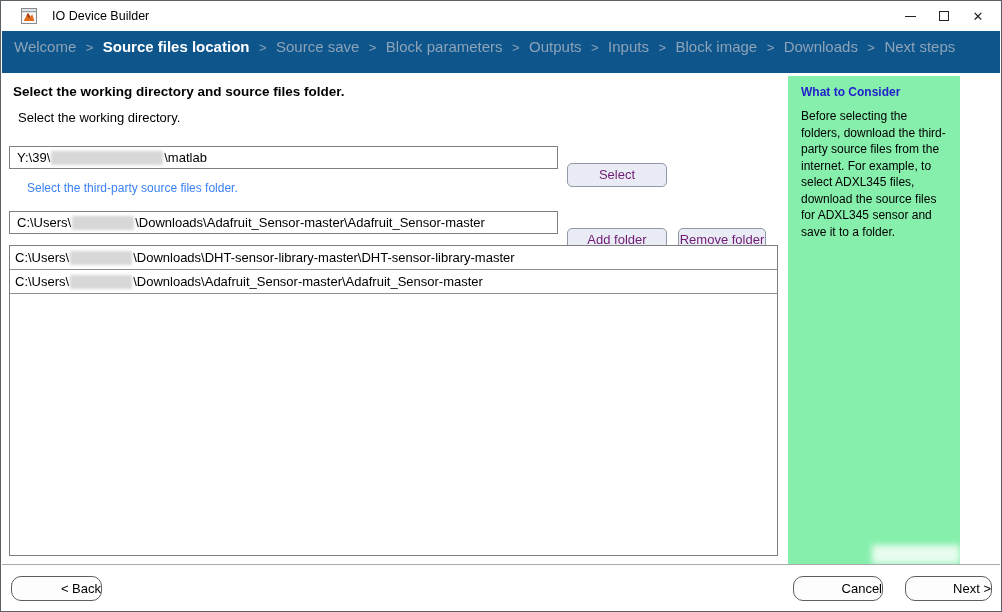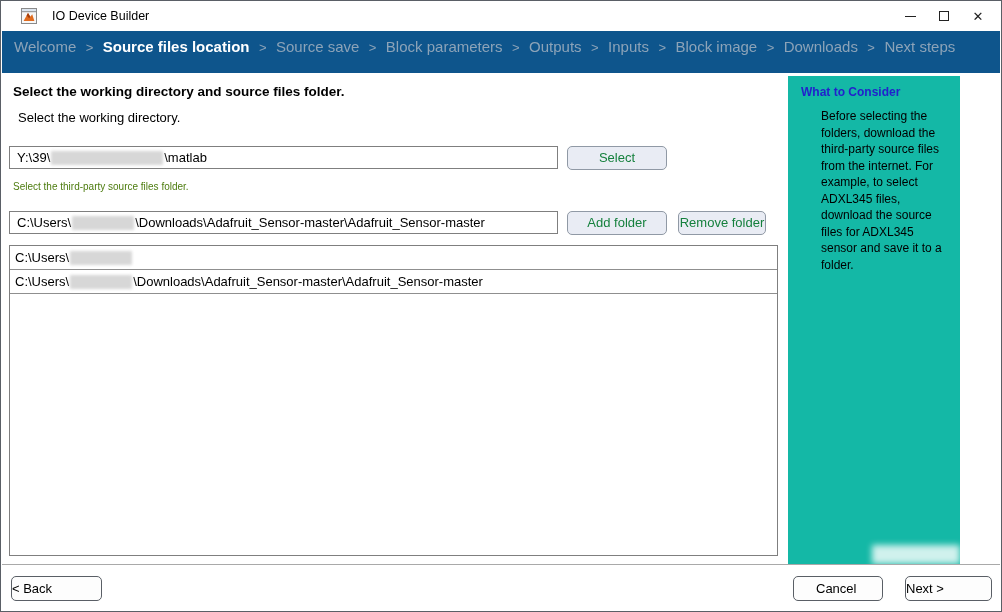--- a/index.html
+++ b/index.html
@@ -24,59 +24,59 @@
   .breadcrumb { position:absolute; left:1px; top:30px; right:1px; height:42px;
     background:#0e558c; padding:7px 0 0 12px; white-space:nowrap; }
   .crumb { font-size:15px; color:#8ca3b8; }
   .crumb.active { color:#ffffff; font-weight:bold; }
   .crumb-sep { font-size:13px; color:#8ca3b8; margin:0 5px; }
 
   
   .main { position:absolute; left:1px; top:72px; width:786px; bottom:47px; background:#fff; }
   .heading { position:absolute; left:11px; top:11px; font-size:13.5px; font-weight:bold; color:#000; }
   .label1 { position:absolute; left:16px; top:37px; font-size:13px; color:#000; }
-  .label2 { position:absolute; left:11px; top:108px; font-size:10px; color:#4d7c0f; }
+  .label2 { position:absolute; left:25px; top:108px; font-size:12px; color:#3b82f6; }
 
   .field { position:absolute; left:7px; width:549px; height:23px; background:#fff;
     border:1px solid #7f7f7f; font-size:13px; color:#000;
     display:flex; align-items:center; padding-left:7px; white-space:nowrap; overflow:hidden; }
   .field1 { top:73px; }
   .field2 { top:138px; }
 
   .redact { display:inline-block; height:14px; background:#d7d7d7;
     filter:blur(1.6px); border-radius:1px; vertical-align:middle; margin:0 1px; }
   .redact.w-long { width:112px; }
   .redact.w-user { width:62px; }
 
-  .btn { font-size:13px; color:#15803d; text-align:center;
+  .btn { font-size:13px; color:#701a75; text-align:center;
     background:#e9ecf4; border:1px solid #9099a5; border-radius:5px;
-    height:24px; line-height:22px; cursor:default; }
+    height:24px; line-height:22px; cursor:default;margin-top:17px; }
   .select-btn   { position:absolute; left:565px; top:73px;  width:100px; }
   .add-btn      { position:absolute; left:565px; top:138px; width:100px; }
   .remove-btn   { position:absolute; left:676px; top:138px; width:88px; }
 
   .folder-list { position:absolute; left:7px; top:172px; width:769px; height:311px;
     background:#fff; border:1px solid #7f7f7f; }
   .folder-row { height:24px; border-bottom:1px solid #8f8f8f; font-size:13px; color:#000;
     display:flex; align-items:center; padding-left:5px; white-space:nowrap; overflow:hidden; }
 
   
   .sidebar { position:absolute; left:787px; top:75px; width:172px; height:488px;
-    background:#14b8a6; padding:9px 11px 0 13px; }
+    background:#86efac; padding:9px 11px 0 13px; }
   .sidebar-title { font-size:12px; font-weight:bold; color:#2222cc; margin-bottom:9px; }
-  .sidebar-body { font-size:12px; color:#000; line-height:16.5px;margin-left:20px; }
+  .sidebar-body { font-size:12px; color:#000; line-height:16.5px; }
   .sidebar-blur { position:absolute; left:84px; bottom:0; right:0; height:19px;
     background:rgba(255,255,255,0.8); filter:blur(3px); }
 
   
   .footer { position:absolute; left:1px; right:1px; bottom:1px; height:46px;
     background:#fff; border-top:1px solid #a9a9a9; }
   .footer-btn { position:absolute; top:11px; height:25px; background:#fdfdfd;
-    border:1px solid #5a5f66; border-radius:5px; font-size:13px; color:#000;
-    text-align:left; line-height:23px; cursor:default; }
+    border:1px solid #5a5f66; border-radius:10px; font-size:13px; color:#000;
+    text-align:right; line-height:23px; cursor:default; }
   .back-btn   { left:9px;   width:91px; }
   .cancel-btn { left:791px; width:90px;padding-left:22px; }
   .next-btn   { left:903px; width:87px; }
 </style>
 </head>
 <body>
 
 <div class="window">
 
   <div class="titlebar">
@@ -137,20 +137,21 @@
       <span class="redact w-user"></span>
       <span>\Downloads\Adafruit_Sensor-master\Adafruit_Sensor-master</span>
     </div>
     <div class="btn add-btn">Add folder</div>
     <div class="btn remove-btn">Remove folder</div>
 
     <div class="folder-list">
       <div class="folder-row">
         <span>C:\Users\</span>
         <span class="redact w-user"></span>
+        <span>\Downloads\DHT-sensor-library-master\DHT-sensor-library-master</span>
       </div>
       <div class="folder-row">
         <span>C:\Users\</span>
         <span class="redact w-user"></span>
         <span>\Downloads\Adafruit_Sensor-master\Adafruit_Sensor-master</span>
       </div>
     </div>
   </div>
 
   <div class="sidebar">

